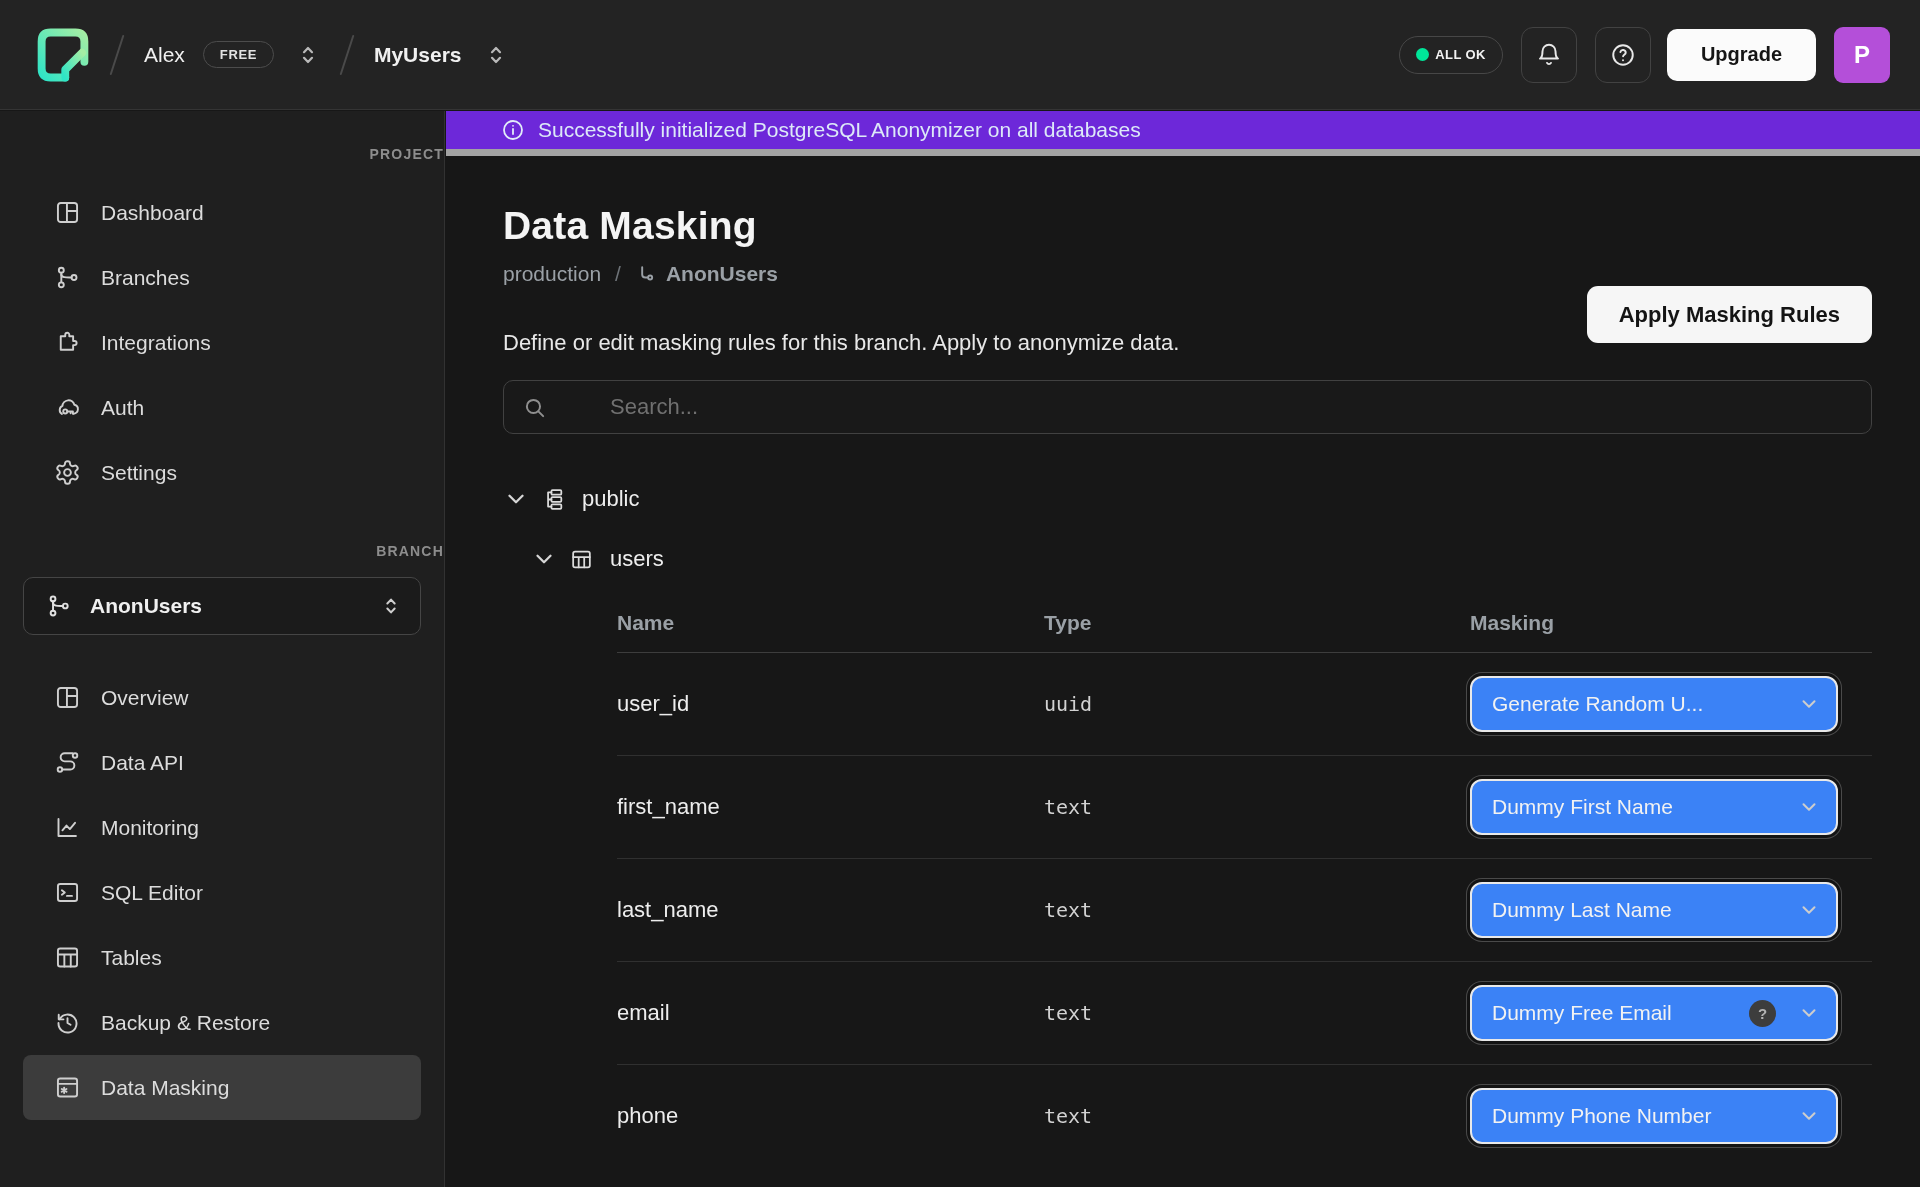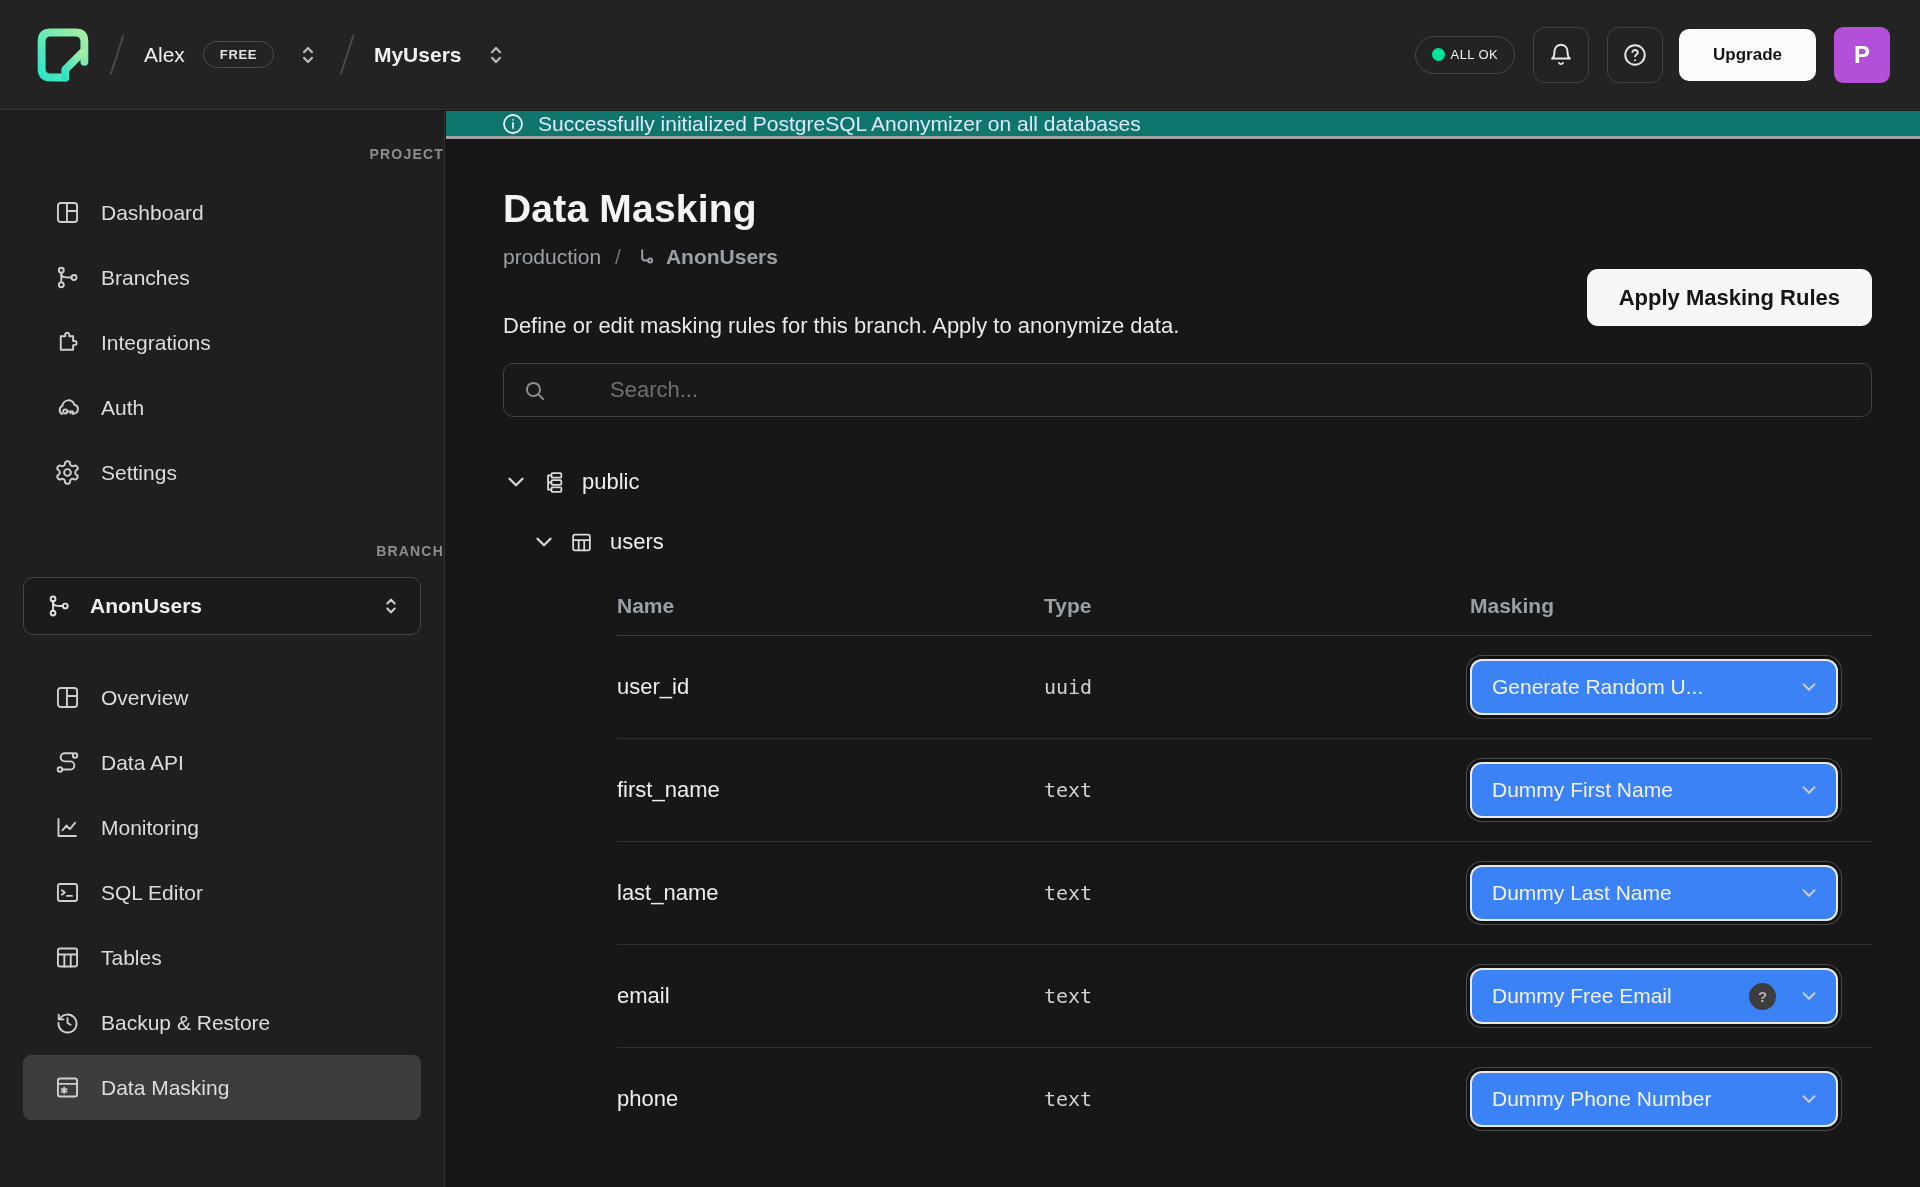--- a/index.html
+++ b/index.html
@@ -11,47 +11,47 @@
   .topbar { position:absolute; top:0; left:0; width:1920px; height:110px;
     background:#232323; border-bottom:1px solid #343434; display:flex; align-items:center; }
   .logo-btn { margin-left:36px; width:54px; height:54px; cursor:pointer; }
   .tb-slash { width:2px; height:42px; background:#4a4a4a; transform:rotate(18deg); margin:0 26px; border-radius:2px; }
   .tb-name { font-size:21px; color:#f0f0f0; font-weight:500; }
   .plan-pill { margin-left:18px; border:1px solid #4c4c4c; border-radius:16px; padding:5px 16px;
     font-size:13px; font-weight:700; letter-spacing:.6px; color:#e3e3e3; }
   .updown { margin-left:22px; color:#b9b9b9; cursor:pointer; }
   .tb-right { margin-left:auto; display:flex; align-items:center; margin-right:30px; }
   .status-pill { display:flex; align-items:center; gap:6px; border:1px solid #474747; border-radius:19px;
-    height:38px; padding:0 16px; font-size:13px; font-weight:400; letter-spacing:.4px; color:#f2f2f2; cursor:pointer; }
+    height:38px; padding:0 16px; font-size:13px; font-weight:700; letter-spacing:.4px; color:#f2f2f2; cursor:pointer; }
   .status-dot { width:13px; height:13px; border-radius:50%; background:#00e599; }
   .icon-btn { width:56px; height:56px; border:1px solid #424242; border-radius:12px; background:transparent;
     display:flex; align-items:center; justify-content:center; color:#e8e8e8; margin-left:18px; cursor:pointer; }
   .upgrade-btn { margin-left:16px; height:52px; padding:0 34px; background:#fbfbfb; color:#151515;
-    border:none; border-radius:10px; font-size:17px; font-weight:600; font-family:inherit; cursor:pointer; }
+    border:none; border-radius:10px; font-size:20px; font-weight:600; font-family:inherit; cursor:pointer; }
   .avatar { margin-left:18px; width:56px; height:56px; border-radius:9px; background:#b44fd9;
     display:flex; align-items:center; justify-content:center; font-size:24px; font-weight:600; color:#fff; cursor:pointer; }
 
   
   .sidebar { position:absolute; top:111px; left:0; width:445px; height:1076px;
     background:#1f1f1f; border-right:1px solid #323232; padding-top:35px; }
   .side-section-label { margin:0 0 18px 35px; font-size:14px; font-weight:700; letter-spacing:1.2px; color:#8d8d8d;text-align:right; }
   .side-item { display:flex; align-items:center; height:65px; margin:0 23px; padding-left:31px;
     border-radius:8px; cursor:pointer; color:#dcdcdc; }
   .side-item .s-icon { width:27px; height:27px; color:#cfcfcf; flex:0 0 auto; }
   .side-item .s-label { margin-left:20px; font-size:21px; }
   .side-item.active { background:#3c3c3c; }
   .branch-label { margin-top:38px; }
   .branch-selector { display:flex; align-items:center; margin:0 23px 30px 23px; height:58px;
     border:1px solid #454545; border-radius:10px; padding:0 18px 0 22px; cursor:pointer; background:#1b1b1b; }
   .branch-selector .s-icon { width:26px; height:26px; color:#e0e0e0; }
   .branch-selector .b-label { margin-left:18px; font-size:21px; font-weight:600; color:#f0f0f0; flex:1; }
 
   
   .main { position:absolute; top:111px; left:446px; width:1474px; height:1076px; background:#171717; }
-  .banner { height:28px; background:#0f766e; border-bottom:3px solid #a3a3a3; display:flex; align-items:center;
+  .banner { height:45px; background:#6d28d9; border-bottom:7px solid #a3a3a3; display:flex; align-items:center;
     padding-left:55px; color:#dde9f8; }
   .banner .b-icon { width:24px; height:24px; color:#e2ecf9; }
   .banner .b-text { margin-left:13px; font-size:21px; }
   .content { padding:0 48px 0 57px; position:relative; }
   .page-title { margin-top:48px; font-size:39px; font-weight:700; color:#f4f4f4; letter-spacing:.2px; }
   .apply-btn { position:absolute; top:82px; right:48px; height:57px; padding:0 32px; background:#f6f6f6;
     color:#141414; border:none; border-radius:11px; font-size:22px; font-weight:600; font-family:inherit; cursor:pointer; }
   .breadcrumb { margin-top:14px; display:flex; align-items:center; font-size:21px; color:#9aa0a6; }
   .breadcrumb .bc-sep { margin:0 14px; color:#6e7378; }
   .breadcrumb .bc-icon { width:23px; height:23px; color:#9aa0a6; margin-right:8px; }

